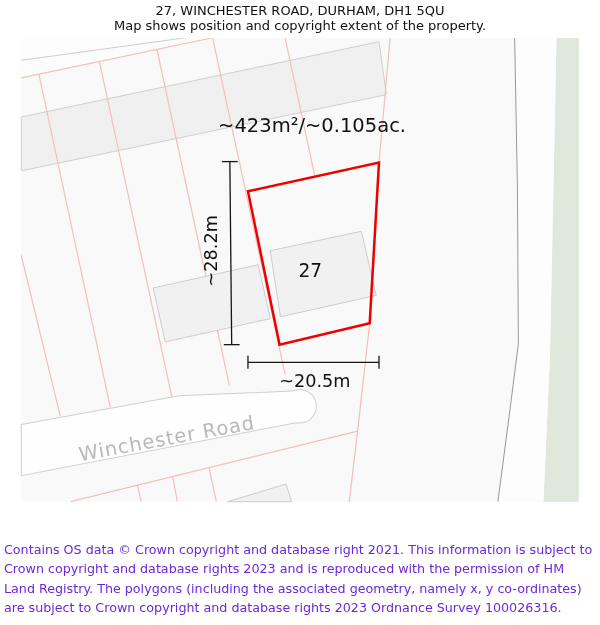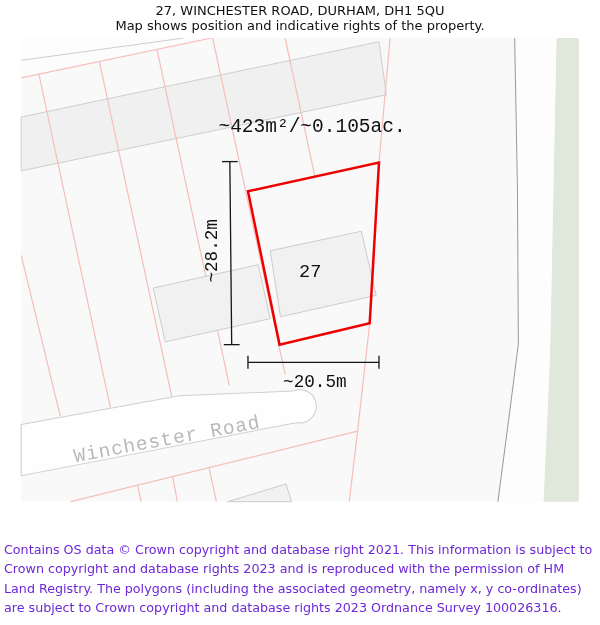--- a/index.html
+++ b/index.html
@@ -10,40 +10,40 @@
     font-family:"DejaVu Sans","Liberation Sans",sans-serif;
     overflow:hidden;
   }
   .hdr{
     height:38px;
     text-align:center;
     color:#111;
   }
   .hdr .t1{font-size:13px;padding-top:3px;line-height:15px;}
   .hdr .t2{font-size:13px;line-height:15px;}
-  .map{position:relative;width:576px;height:499px;font-family:Liberation Mono, monospace;}
+  .map{position:relative;width:576px;height:499px;}
   .map svg{display:block;}
   .ftr{
     font-size:12.7px;
     line-height:19.4px;
     color:#6d28d9;
     padding:3px 4px 0 4px;
     letter-spacing:0px;
   }
   .lbl{fill:#111;}
   .roadlbl{fill:#b9b9b9;letter-spacing:1px;}
 </style>
 </head>
 <body>
 
 <div class="page">
 
   <div class="hdr">
     <div class="t1">27, WINCHESTER ROAD, DURHAM, DH1 5QU</div>
-    <div class="t2">Map shows position and indicative rights of the property.</div>
+    <div class="t2">Map shows position and copyright extent of the property.</div>
   </div>
 
   <div class="map">
     <svg width="600" height="499" viewBox="0 38 600 537">
 
       <rect x="0" y="38" width="600" height="499" fill="#f9f9f9"></rect>
 
       <polygon points="0,38 175,38 0,62" fill="#fdfdfd"></polygon>
       <polygon points="0,62 175,38 205,38 0,81" fill="#fcfcfc"></polygon>
       <polyline points="0,62 175,38" fill="none" stroke="#c9c9c9" stroke-width="1"></polyline>

